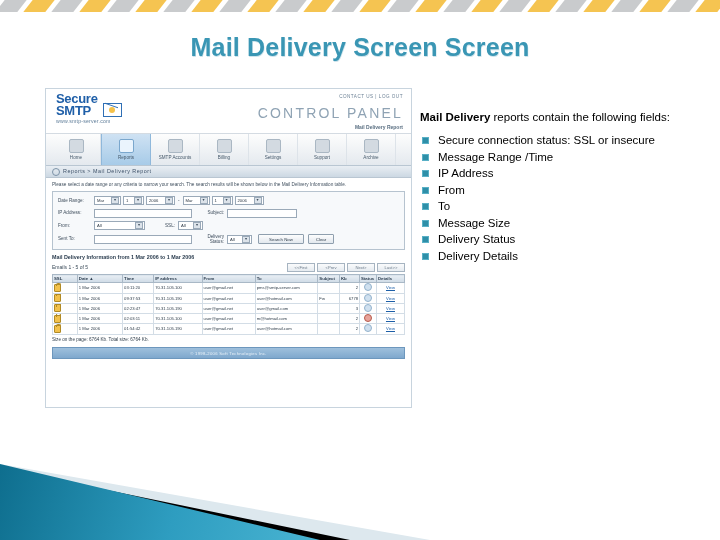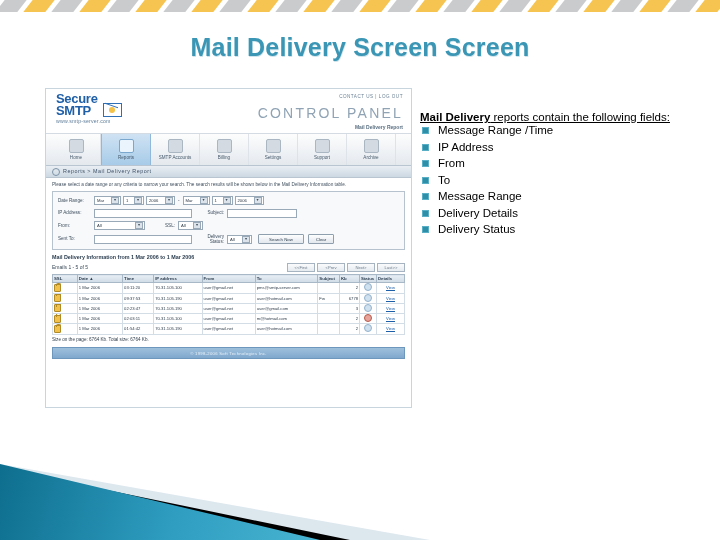--- a/index.html
+++ b/index.html
@@ -48,21 +48,21 @@
   
   .desc {
     position: absolute;
     left: 420px;
     top: 110px;
     width: 292px;
     font-size: 11.5px;
     color: #000;
     line-height: 14px;
   }
-  .desc-lead { white-space: nowrap; text-decoration: underline; }
+  .desc-lead { margin-bottom: 10px; white-space: nowrap; }
   .desc-lead b { font-weight: bold; }
   .bullets { margin: 0; padding: 0; list-style: none; }
   .bullets li {
     position: relative;
     padding-left: 18px;
     margin-bottom: 3.5px;
     font-size: 11.5px;
     line-height: 13px;
     white-space: nowrap;
   }
@@ -346,27 +346,28 @@
     <div class="chev" style="left: 700px; background: rgb(245, 196, 81);"></div>
   </div>
 
 <div class="slide-title">Mail Delivery Screen Screen</div>
 
 <div class="desc">
   <div class="desc-lead">
     <b>Mail Delivery</b><span> reports contain the following fields:</span>
   </div>
   <ul class="bullets">
+      <li><span class="bsq" style="background: rgb(46, 143, 168);"></span><span>Secure connection status: SSL or insecure</span></li>
       <li><span class="bsq" style="background: rgb(46, 143, 168);"></span><span>Message Range /Time</span></li>
       <li><span class="bsq" style="background: rgb(46, 143, 168);"></span><span>IP Address</span></li>
       <li><span class="bsq" style="background: rgb(46, 143, 168);"></span><span>From</span></li>
       <li><span class="bsq" style="background: rgb(46, 143, 168);"></span><span>To</span></li>
-      <li><span class="bsq" style="background: rgb(46, 143, 168);"></span><span>Message Range</span></li>
+      <li><span class="bsq" style="background: rgb(46, 143, 168);"></span><span>Message Size</span></li>
+      <li><span class="bsq" style="background: rgb(46, 143, 168);"></span><span>Delivery Status</span></li>
       <li><span class="bsq" style="background: rgb(46, 143, 168);"></span><span>Delivery Details</span></li>
-      <li><span class="bsq" style="background: rgb(46, 143, 168);"></span><span>Delivery Status</span></li>
     </ul>
 </div>
 
 <div class="shot">
 
   <div class="sh-head">
     <div class="logo">
       <div class="l1">Secure</div>
       <div class="l2">SMTP</div>
       <div class="l3">www.smtp-server.com</div>

